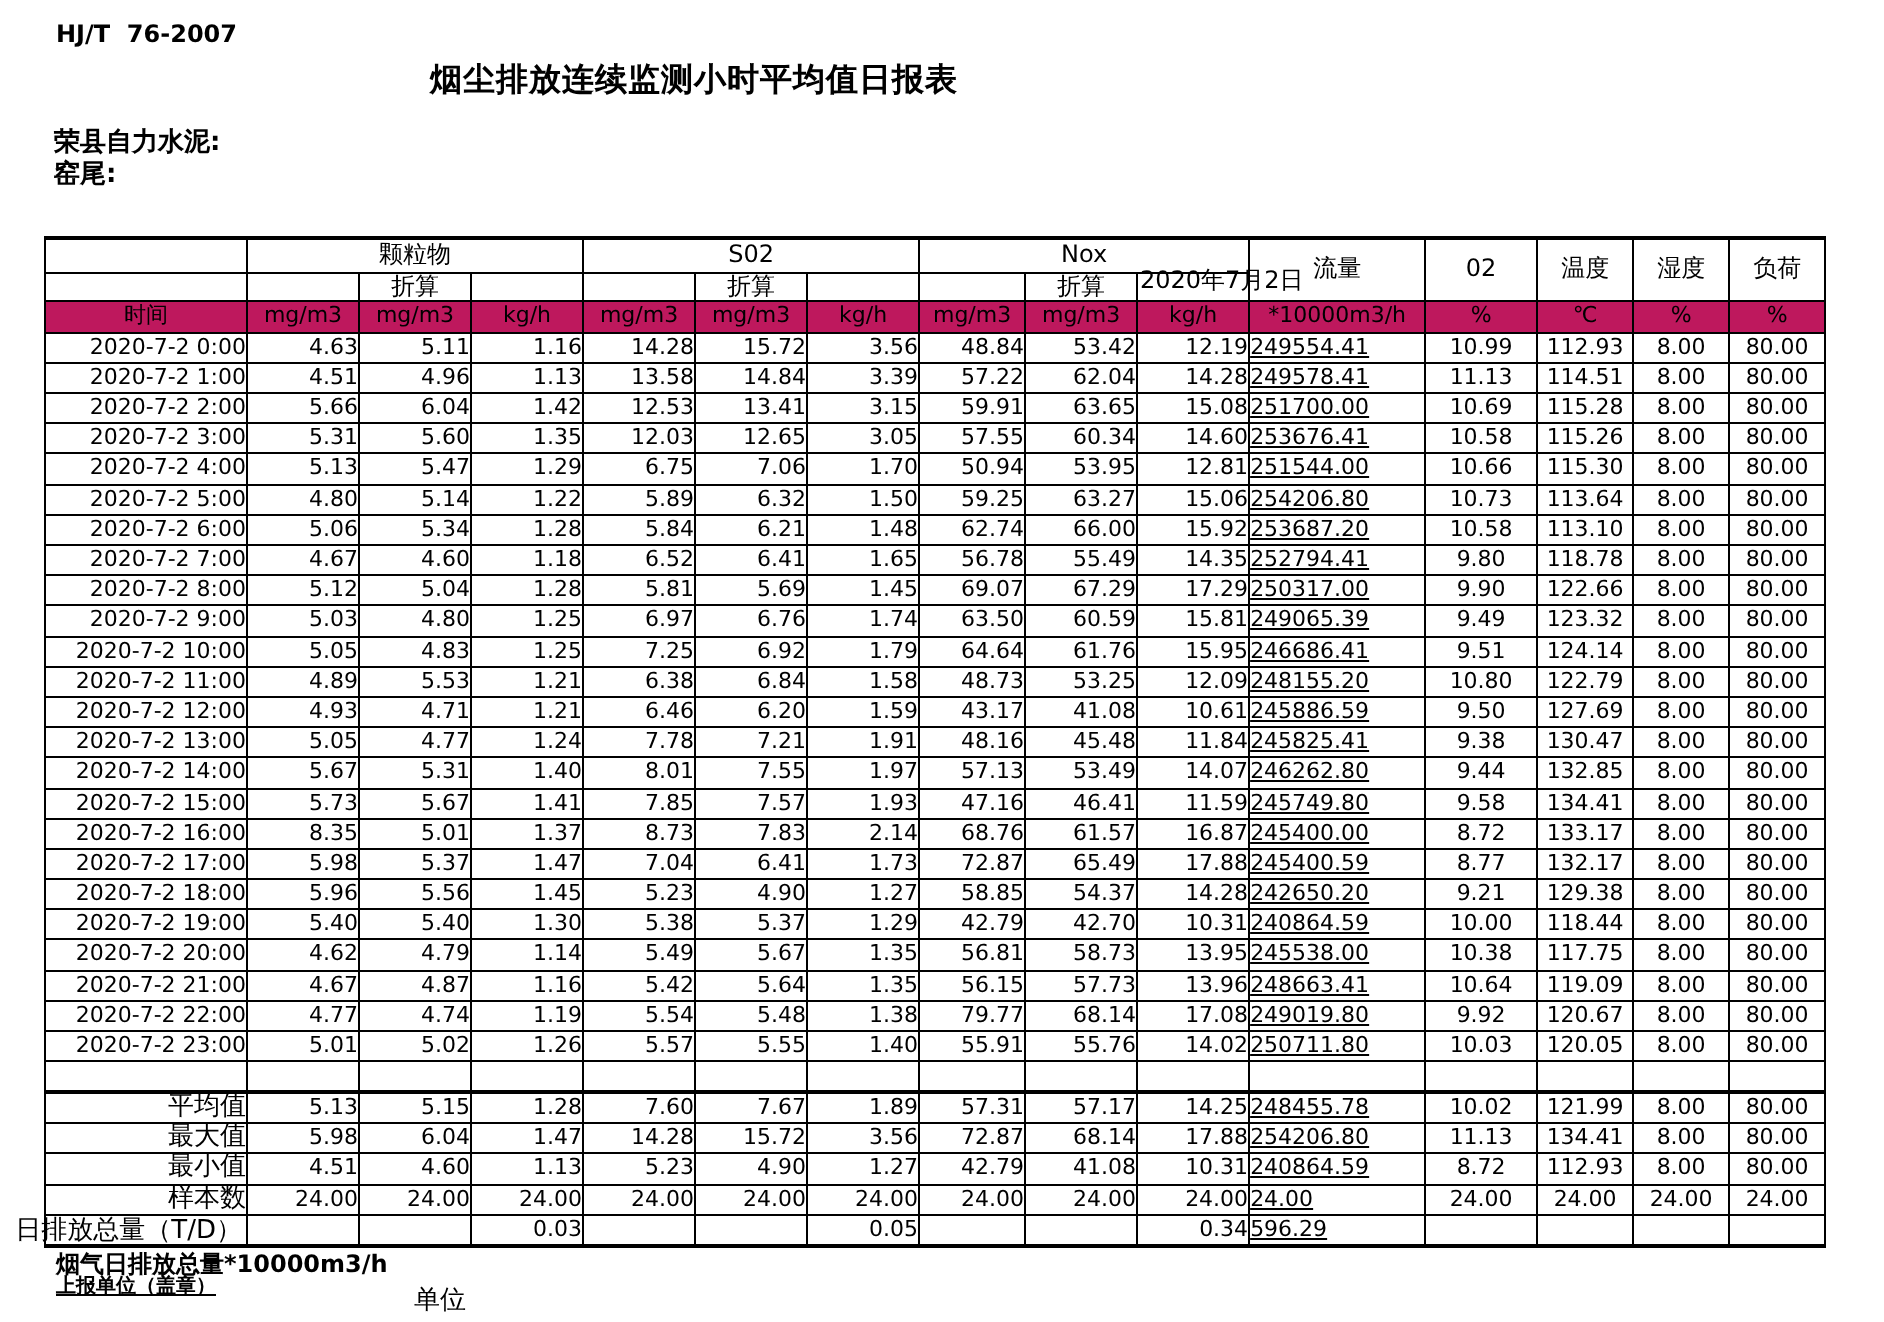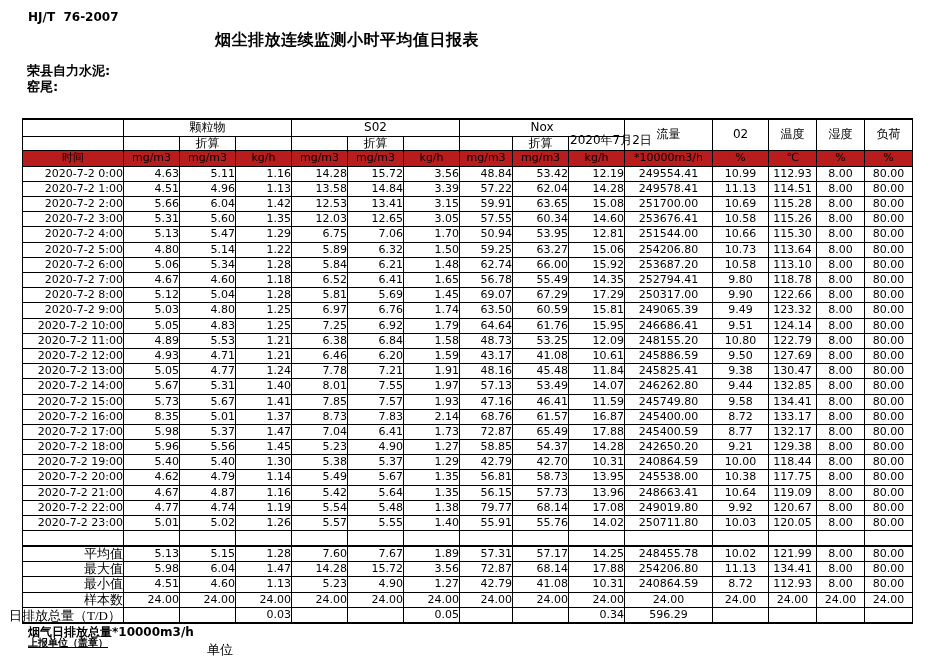--- a/index.html
+++ b/index.html
@@ -21,31 +21,31 @@
     border:1px solid #000;border-top:2px solid #000;border-bottom:2px solid #000;
   }
   .rpt td{
     border:1px solid #000;padding:0;margin:0;
     font-size:11px;line-height:1.1;height:15px;
     box-sizing:border-box;overflow:visible;white-space:nowrap;
   }
   .rpt thead td{text-align:center;font-size:12px;}
   .rpt tr.r1 td{height:17px;}
   .rpt tr.r2 td{height:14px;}
-  .rpt tr.r3 td{height:16px;background:#b91c1c;font-size:11px;font-weight:normal;}
+  .rpt tr.r3 td{height:16px;background:#be185d;font-size:11px;font-weight:normal;}
   .rpt tbody td{height:15.2px;}
   .c0{text-align:right;padding-right:3px;}
   .c1,.c2,.c3,.c4,.c5,.c6,.c7,.c8,.c9{text-align:right;padding-right:6px;}
-  .c10{text-align:center;padding-right:9px;}
+  .c10{text-align:left;padding-right:9px;text-decoration:underline;}
   .c11,.c12,.c13,.c14{text-align:center;}
   tr.erow td{height:15px;}
   tr.sfirst td{border-top:2px solid #000;}
   td.slabel{font-size:13px;position:relative;}
   td.slabel span{white-space:nowrap;}
-  td.overflow span{position:absolute;right:2px;top:1px;font-family:Liberation Serif, serif;}
+  td.overflow span{position:absolute;right:2px;top:1px;}
 
   .note{left:28px;top:624px;font-size:12px;font-weight:bold;}
   .runit{left:28px;top:636px;font-size:10px;font-weight:bold;text-decoration:underline;}
   .unit2{left:207px;top:641px;font-size:13px;font-weight:normal;}
 </style>
 </head>
 <body>
 
 <div class="abs std">HJ/T  76-2007</div>
 <div class="abs title">烟尘排放连续监测小时平均值日报表</div>

